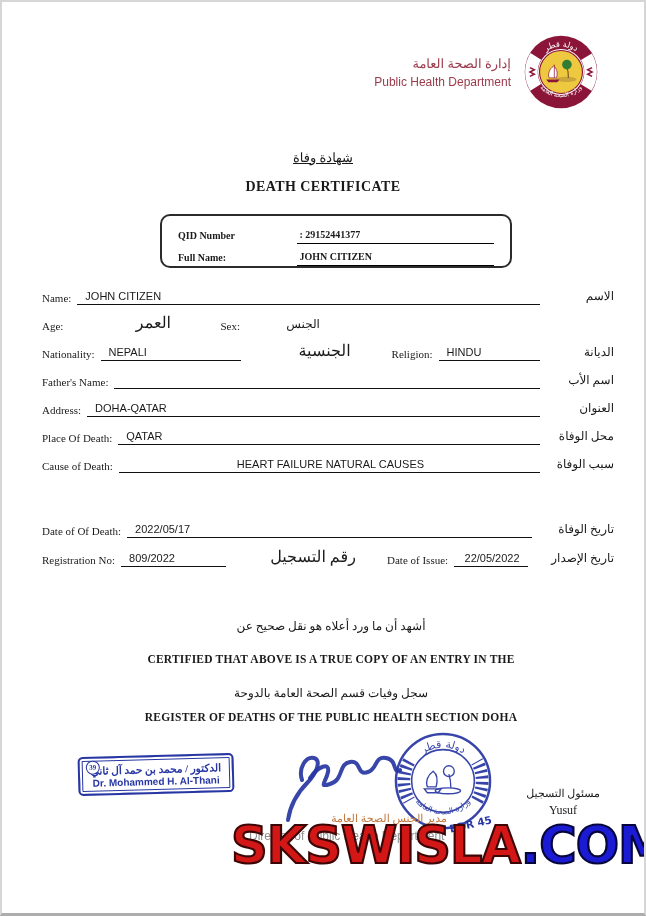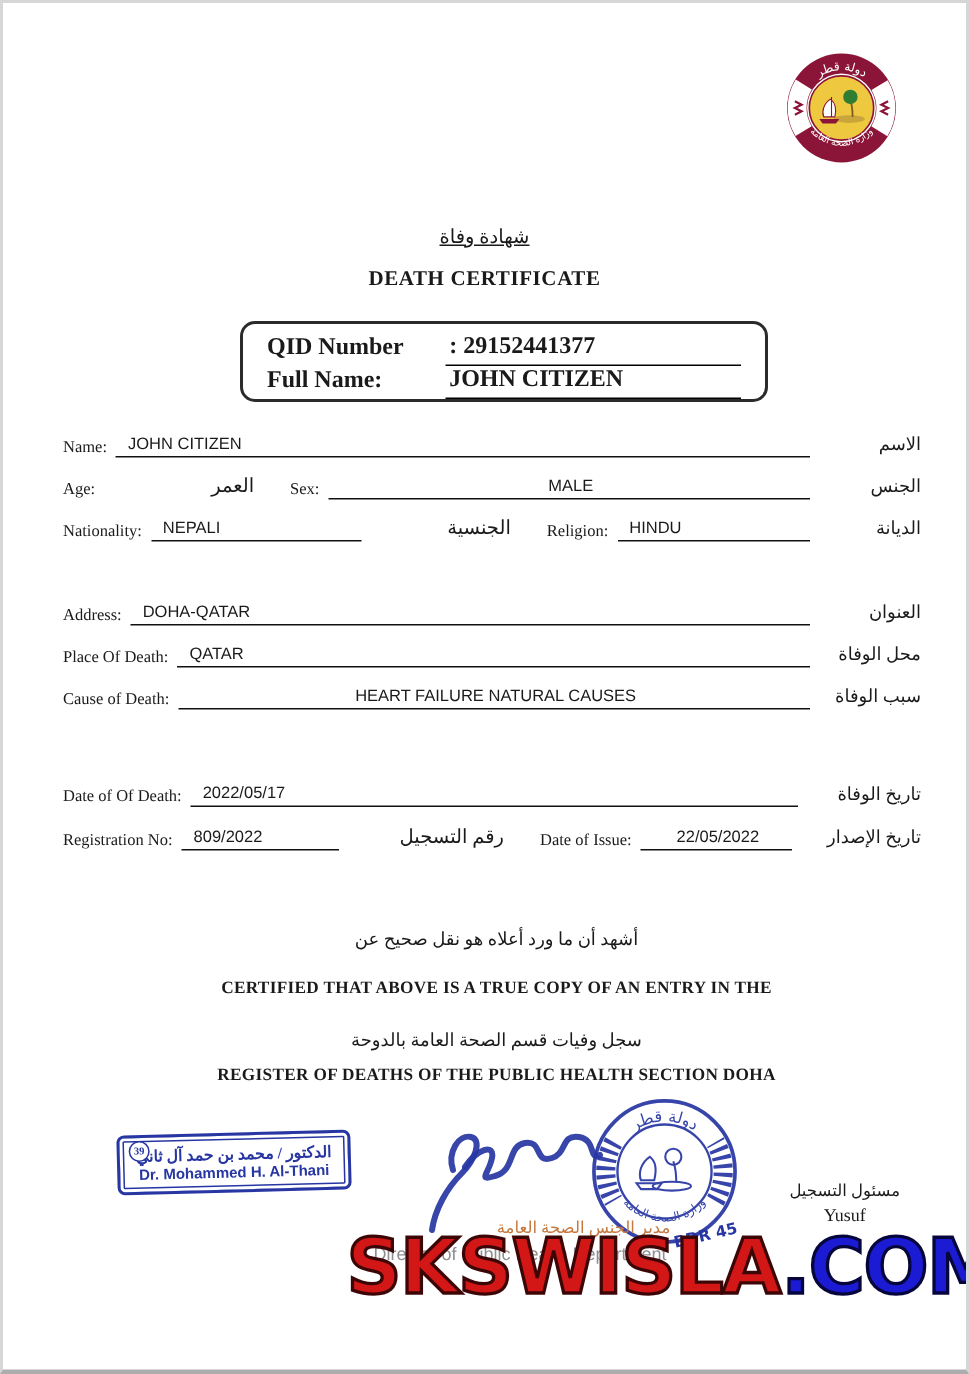--- a/index.html
+++ b/index.html
@@ -31,32 +31,32 @@
   .em-trunk{stroke:#7a5a20; stroke-width:1.6; fill:none;}
   .em-hull{fill:var(--logo-maroon);}
   .em-sail{fill:#fff; stroke:var(--logo-maroon); stroke-width:1;}
   .em-mast{stroke:var(--logo-maroon); stroke-width:1;}
   
   .title-ar{position:absolute; top:148px; width:100%; text-align:center; font-size:13px; direction:rtl;text-decoration:underline;}
   .title-en{position:absolute; top:177px; width:100%; text-align:center; font-size:14px; font-weight:bold; letter-spacing:.4px;}
   
   .qid-box{position:absolute; left:158px; top:212px; width:352px; height:54px;
     border:2px solid #2b2b2b; border-radius:10px; padding:6px 16px 0;}
-  .qid-row{display:flex; height:22px; align-items:flex-end; font-weight:bold; font-size:16px;}
+  .qid-row{display:flex; height:22px; align-items:flex-end; font-weight:bold; font-size:10px;}
   .qid-label{width:94px; padding-bottom:3px;}
   .qid-value{width:202px; border-bottom:1.5px solid #000; padding:0 2px 3px;margin-left:28px;}
   
   .frow{position:absolute; left:40px; width:572px; display:flex; align-items:flex-end; font-size:11px; height:17px;}
   .flabel{white-space:nowrap; padding:0 6px 1px 0;}
   .lbl2{margin-left:24px;}
   .fval{border-bottom:1.2px solid #111; font-family:"Liberation Sans", sans-serif; padding:0 6px 2px 8px; white-space:nowrap; min-height:15px;}
   .fval.grow{flex:1;}
   .fval.center{text-align:center;}
   .f-ar{width:64px; margin-left:10px; text-align:right; font-size:12px; direction:rtl; white-space:nowrap; padding-bottom:1px;}
-  .f-armid{width:100px; padding:0 0 1px 14px; font-size:13px; direction:rtl; text-align:right; white-space:nowrap;}
+  .f-armid{width:100px; padding:0 0 1px 14px; font-size:16px; direction:rtl; text-align:center; white-space:nowrap;margin-left:27px;}
   .f-armid.wide{width:110px; padding-left:10px;}
   
   .cert{position:absolute; width:100%; text-align:center;padding-left:16px;}
   .cert.ar{font-size:12px; direction:rtl;}
   .cert.en{font-size:11.5px; font-weight:bold; letter-spacing:.2px;}
   
   .doctor-stamp{position:absolute; left:76px; top:753px; width:156px; padding:6px 6px 5px;
     border:2.5px solid var(--stamp-blue); border-radius:5px; transform:rotate(-1.5deg);
     color:var(--stamp-blue); text-align:center;
     box-shadow:inset 0 0 0 2px #fff, inset 0 0 0 3px var(--stamp-blue);}
@@ -84,20 +84,24 @@
     font-weight:bold; font-size:51px; line-height:1.1; white-space:nowrap; letter-spacing:-1px;}
   .wm-main{color:var(--wm-red); -webkit-text-stroke:2.2px #3d0606;}
   .wm-suffix{color:var(--wm-blue); -webkit-text-stroke:2.2px #06063d;}
 </style>
 </head>
 <body>
 
 <div class="page">
 
   <div class="header">
+    <div class="dept">
+      <div class="dept-ar">إدارة الصحة العامة</div>
+      <div class="dept-en">Public Health Department</div>
+    </div>
     <svg class="logo" viewBox="0 0 100 100">
       <circle class="em-ring" cx="50" cy="50" r="49"></circle>
       <circle class="em-band" cx="50" cy="50" r="40"></circle>
       <path d="M8,44 l6,3 -6,3 6,3 -6,3" stroke="#8a1538" fill="none" stroke-width="2"></path>
       <path d="M92,44 l-6,3 6,3 -6,3 6,3" stroke="#8a1538" fill="none" stroke-width="2"></path>
       <circle class="em-inner-w" cx="50" cy="50" r="31"></circle>
       <circle class="em-inner" cx="50" cy="50" r="29"></circle>
       <ellipse class="em-island" cx="57" cy="60" rx="14" ry="3.5"></ellipse>
       <path class="em-trunk" d="M60,58 C60,50 59,46 58,43"></path>
       <circle class="em-palm" cx="58" cy="40" r="6.5"></circle>
@@ -128,33 +132,37 @@
   <div class="frow" style="top:286px">
     <span class="flabel">Name:</span>
     <span class="fval grow">JOHN CITIZEN</span>
     <span class="f-ar">الاسم</span>
   </div>
 
   <div class="frow" style="top:314px">
     <span class="flabel">Age:</span>
     <span class="f-armid">العمر</span>
     <span class="flabel lbl2">Sex:</span>
-    <span class="fval grow center">MALE</span>
     <span class="f-ar">الجنس</span>
   </div>
 
   <div class="frow" style="top:342px">
     <span class="flabel">Nationality:</span>
     <span class="fval" style="width:140px">NEPALI</span>
     <span class="f-armid">الجنسية</span>
     <span class="flabel lbl2">Religion:</span>
     <span class="fval grow">HINDU</span>
     <span class="f-ar">الديانة</span>
   </div>
 
+  <div class="frow" style="top:370px">
+    <span class="flabel">Father's Name:</span>
+    <span class="fval grow"></span>
+    <span class="f-ar">اسم الأب</span>
+  </div>
 
   <div class="frow" style="top:398px">
     <span class="flabel">Address:</span>
     <span class="fval grow">DOHA-QATAR</span>
     <span class="f-ar">العنوان</span>
   </div>
 
   <div class="frow" style="top:426px">
     <span class="flabel">Place Of Death:</span>
     <span class="fval grow">QATAR</span>

